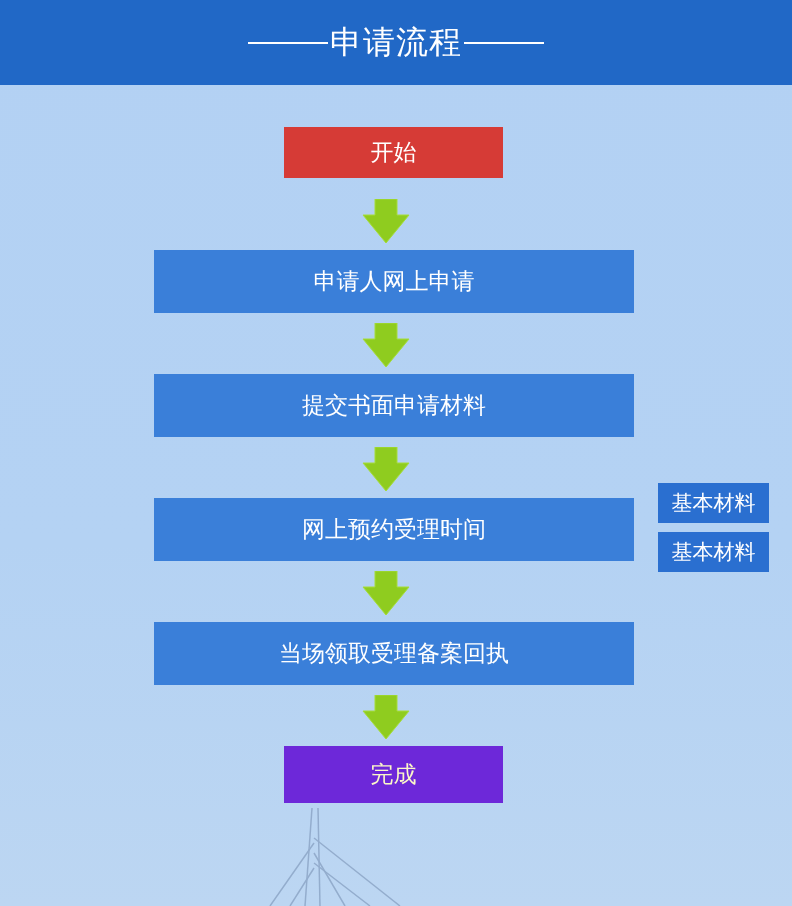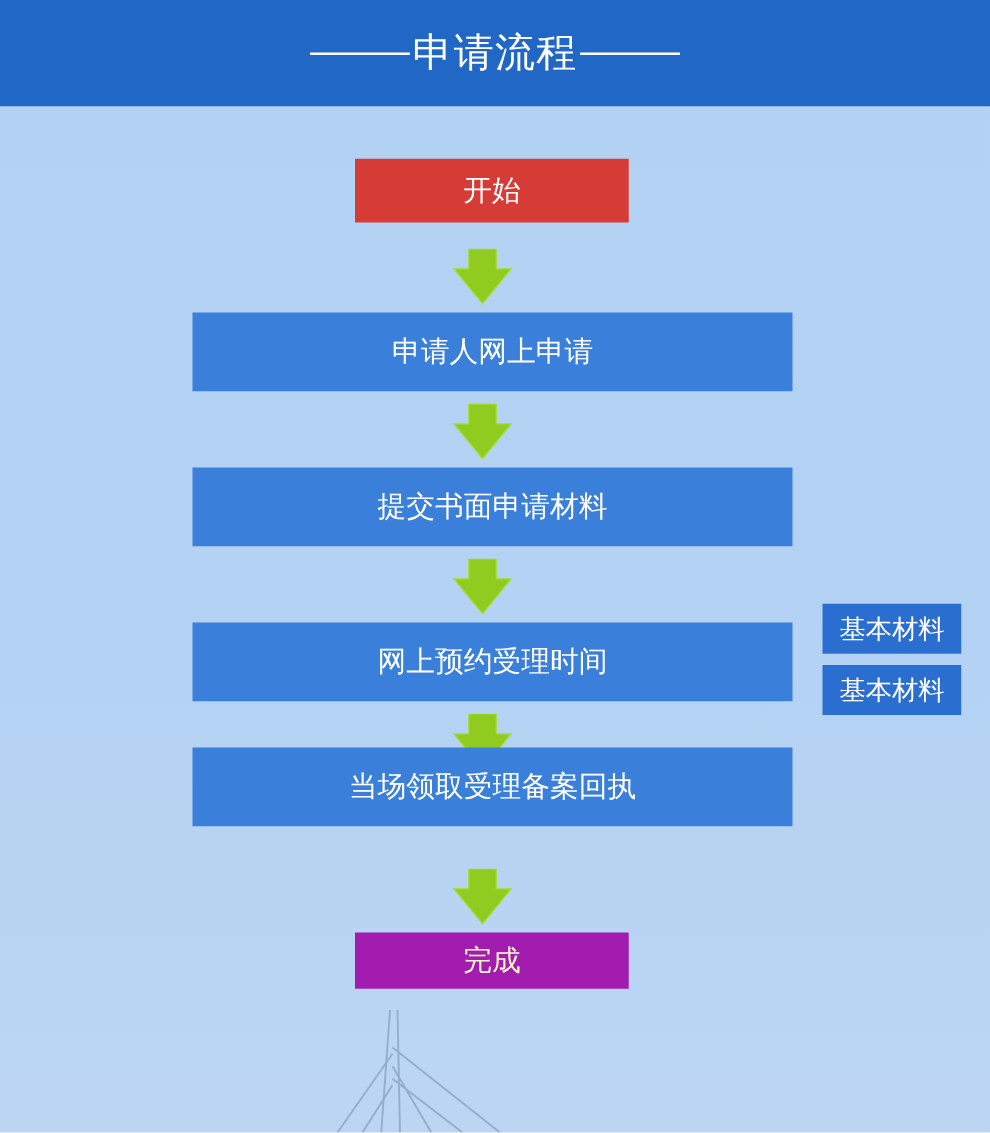--- a/index.html
+++ b/index.html
@@ -17,21 +17,21 @@
     color:#ffffff; font-size:32px; letter-spacing:1px;
     display:flex; align-items:center;
   }
   .header-line { display:inline-block; width:80px; height:2px; background:#ffffff; margin:0 2px; }
   .box {
     position:absolute; display:flex; align-items:center; justify-content:center;
     color:#ffffff; font-size:23px;
   }
   .box-start { left:284px; top:127px; width:219px; height:51px; background:#d63b36; }
   .box-step { left:154px; width:480px; height:63px; background:#3a7fd9;text-align:right; }
-  .box-done { left:284px; top:746px; width:219px; height:45px; background:#a21caf; color:#fbf7c8;text-align:center; }
+  .box-done { left:284px; top:746px; width:219px; height:57px; background:#6d28d9; color:#fbf7c8;text-align:center; }
   .arrow {
     position:absolute; left:362px; width:48px; height:45px;
   }
   .side-tag {
     position:absolute; left:658px; width:111px; height:40px; background:#2a6fd0;
     color:#fff; font-size:21px; display:flex; align-items:center; justify-content:center;
   }
   .bridge { position:absolute; left:250px; top:808px; width:250px; height:98px; }
 </style>
 </head>
@@ -77,21 +77,21 @@
   <span>基本材料</span>
 </div>
 <div class="side-tag" style="top:532px">
   <span>基本材料</span>
 </div>
 
 <svg class="arrow" style="top:571px" viewBox="0 0 48 45">
   <polygon points="13,0 35,0 35,16 47,16 24,44 1,16 13,16" fill="#8fcc1f" stroke="#a6dd3a" stroke-width="1"></polygon>
 </svg>
 
-<div class="box box-step" style="top:598px">
+<div class="box box-step" style="top:622px">
   <span>当场领取受理备案回执</span>
 </div>
 
 <svg class="arrow" style="top:695px" viewBox="0 0 48 45">
   <polygon points="13,0 35,0 35,16 47,16 24,44 1,16 13,16" fill="#8fcc1f" stroke="#a6dd3a" stroke-width="1"></polygon>
 </svg>
 
 <div class="box box-done">
   <span>完成</span>
 </div>

